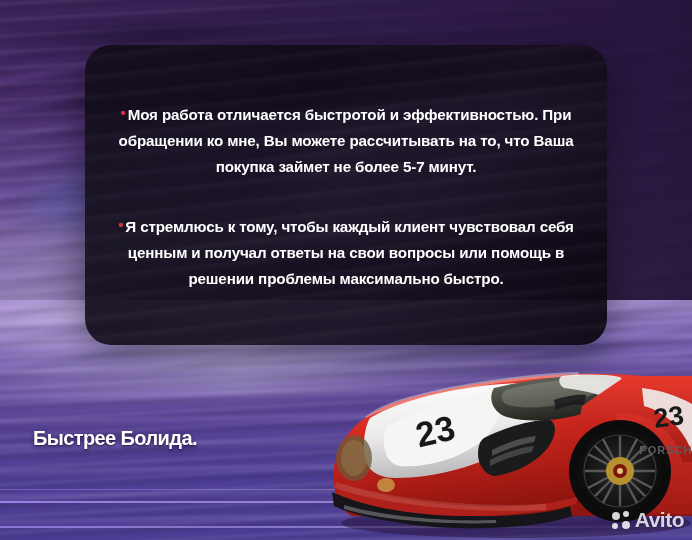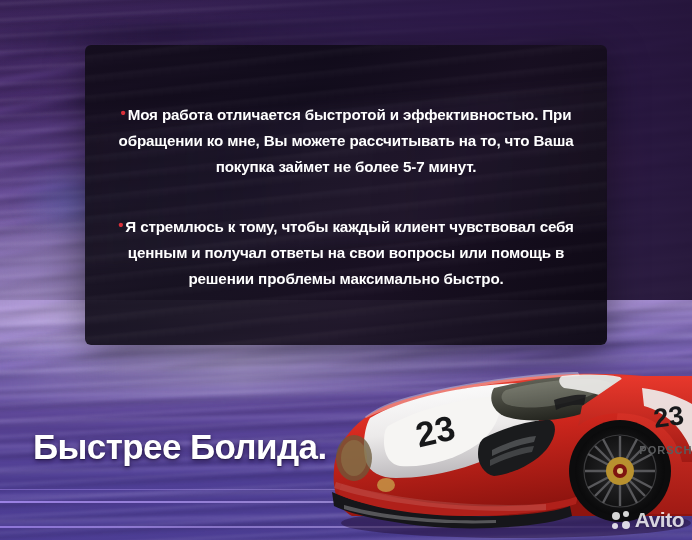--- a/index.html
+++ b/index.html
@@ -101,21 +101,21 @@
   }
   .glow-blue {
     position:absolute; left:2%; top:30%; width:120px; height:80px;
     background:radial-gradient(ellipse at center, rgba(90,160,255,0.22), rgba(90,160,255,0) 70%);
     filter:blur(7px);
   }
 
   
   #text-card {
     position:absolute; left:85px; top:45px; width:522px; height:300px;
-    border-radius:6px;
+    border-radius:26px;
     background:
       linear-gradient(125deg, rgba(18,12,26,0.93) 0%, rgba(14,10,22,0.90) 35%,
                       rgba(22,14,30,0.92) 62%, rgba(12,8,18,0.95) 100%);
     box-shadow:0 10px 40px rgba(0,0,0,0.45);
     overflow:hidden;
     padding:22px 18px 18px;
     display:flex; flex-direction:column; justify-content:center;
   }
   
   #text-card::before {
@@ -149,21 +149,21 @@
     line-height:1;
     vertical-align:2px;
     margin-right:2px;
   }
 
   
   #headline {
     position:absolute; left:33px; top:427px;
     color:#ffffff;
     font-weight:bold;
-    font-size:35px;
+    font-size:20px;
     letter-spacing:-0.6px;
     text-shadow:0 2px 5px rgba(30,14,60,0.75), 0 1px 1px rgba(0,0,0,0.4);
     z-index:6;
   }
 
   
   #car {
     position:absolute; left:326px; top:366px; width:366px; height:174px;
     z-index:5;
   }

